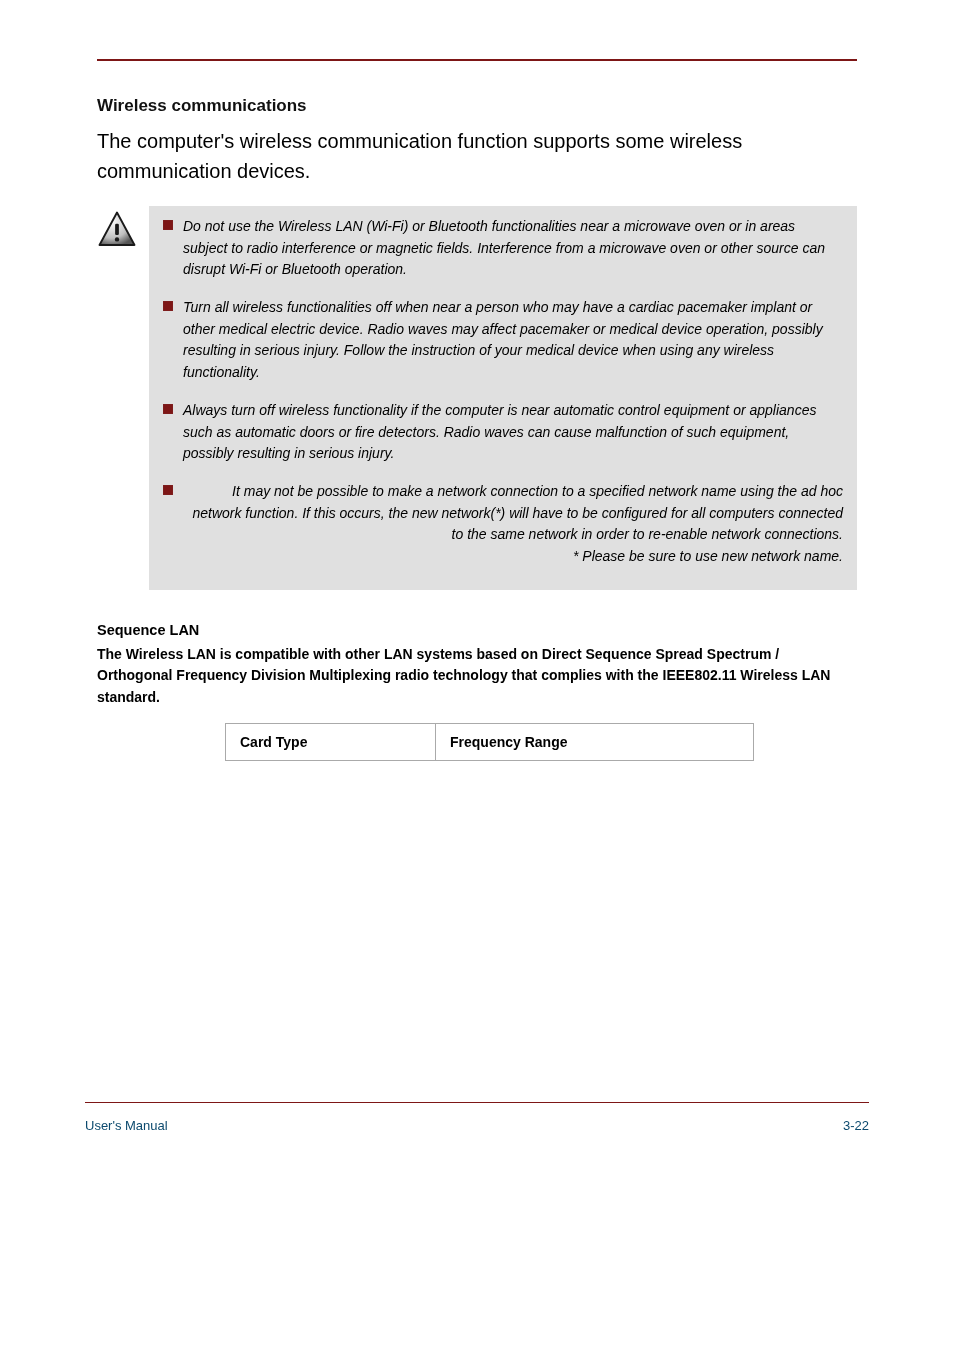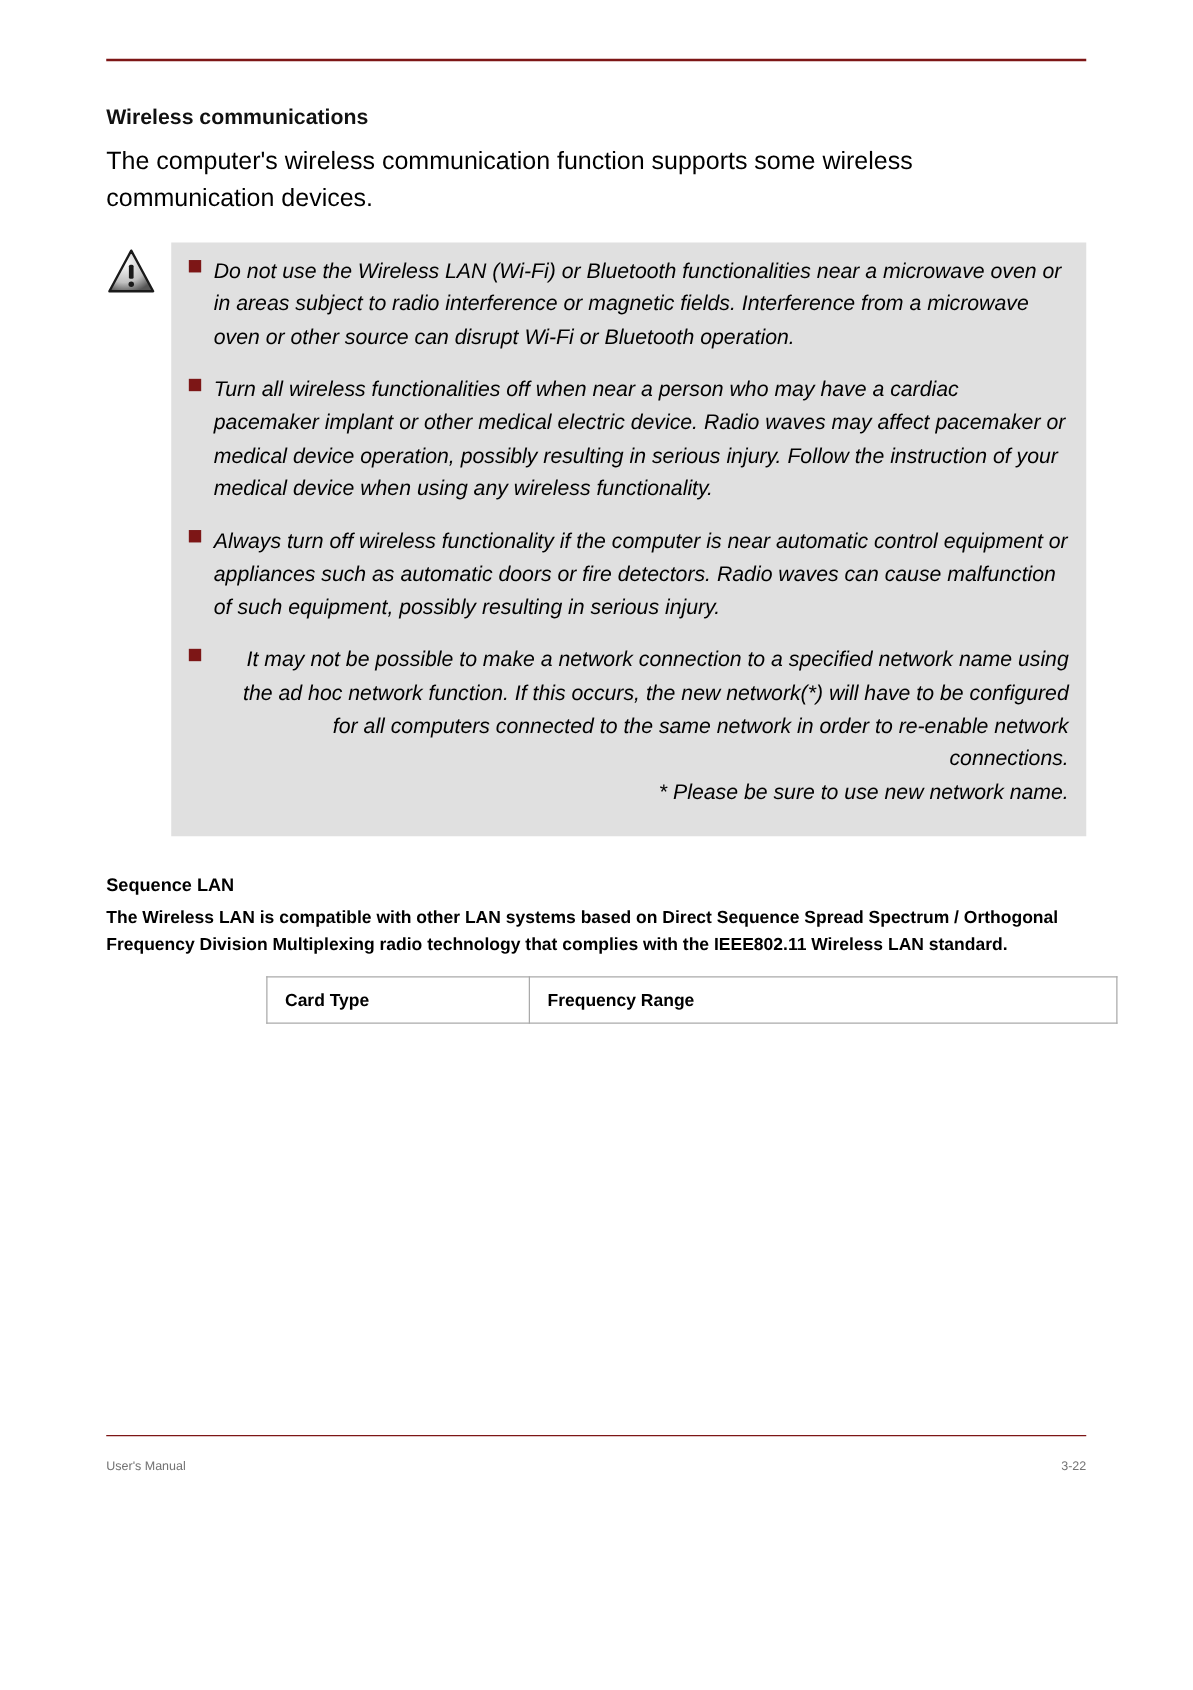--- a/index.html
+++ b/index.html
@@ -6,21 +6,21 @@
   html, body {
     margin: 0;
     padding: 0;
     width: 954px;
     background: #fff;
     font-family: Arial, Helvetica, sans-serif;
     color: #000;
   }
   .page {
     width: 954px;
-    padding: 0;
+    padding: 12px;
     position: relative;
   }
   .top-rule-area {
     height: 50px;
     position: relative;
     margin: 0 85px;
   }
   .top-rule {
     position: absolute;
     left: 0; right: 0;
@@ -64,37 +64,37 @@
     margin-bottom: 16px;
   }
   .caution-item:last-child { margin-bottom: 4px; }
   .bullet {
     flex: 0 0 10px;
     height: 10px;
     margin-top: 4px;
   }
   .bullet svg { display: block; }
   .caution-text {
-    font-size: 17px;
+    font-size: 14px;
     line-height: 1.55;
     font-style: italic;
   }
   .subheading {
     font-size: 14.5px;
     font-weight: bold;
     margin: 32px 0 6px 0;
   }
   .wifi-para {
     font-size: 14px;
     line-height: 1.55;
     margin: 0 0 14px 0;
     font-weight: bold;
   }
   .compat-table {
-    width: 681px;
+    width: 529px;
     margin-left: 128px;
     border-collapse: collapse;
     table-layout: fixed;
   }
   .compat-table td, .compat-table th {
     border: 0.7px solid #aaa;
     padding: 10px 14px;
     font-size: 14px;
     text-align: left;
     vertical-align: top;
@@ -113,22 +113,22 @@
     height: 1px;
     background: #7d1616;
   }
   .footer {
     position: absolute;
     left: 85px;
     right: 85px;
     bottom: 60px;
     display: flex;
     justify-content: space-between;
-    font-size: 10px;
-    color: #737373;
+    font-size: 13px;
+    color: #0c4a6e;
   }
 </style>
 </head>
 <body>
 <div class="page">
 
 <div class="top-rule-area">
   <div class="top-rule"></div>
 </div>
 

